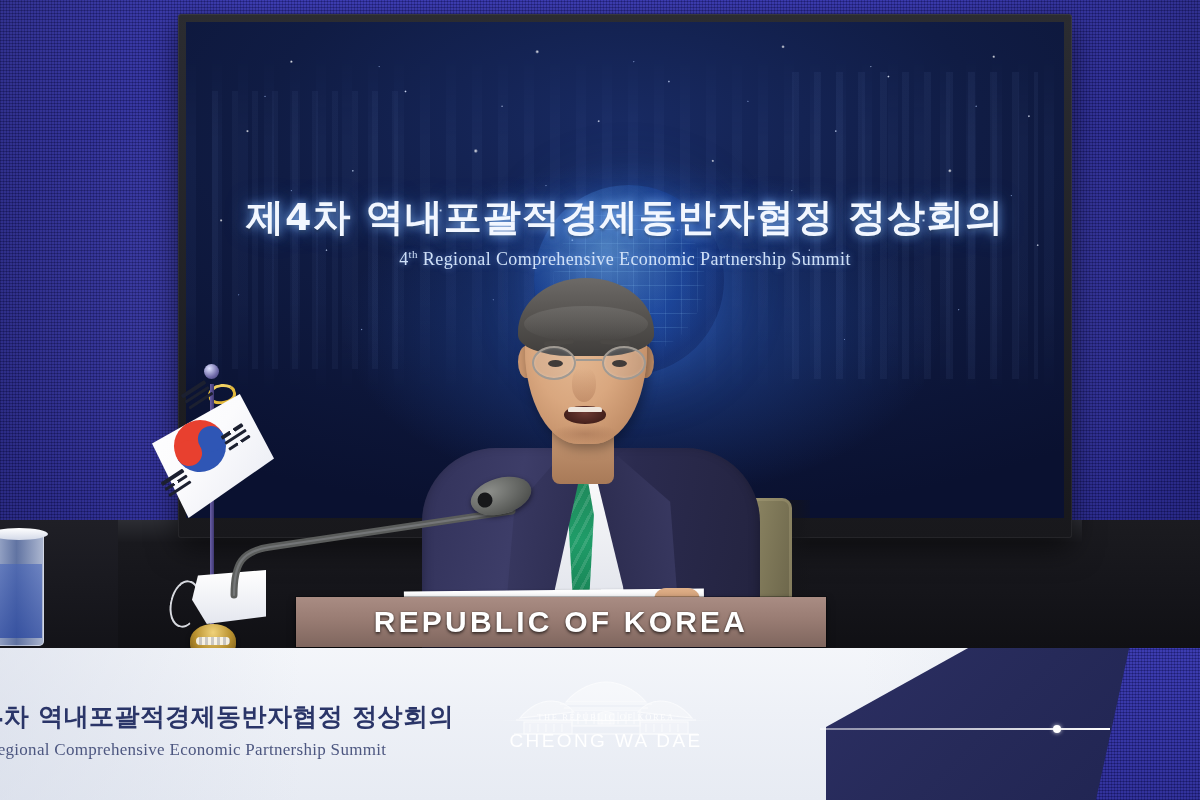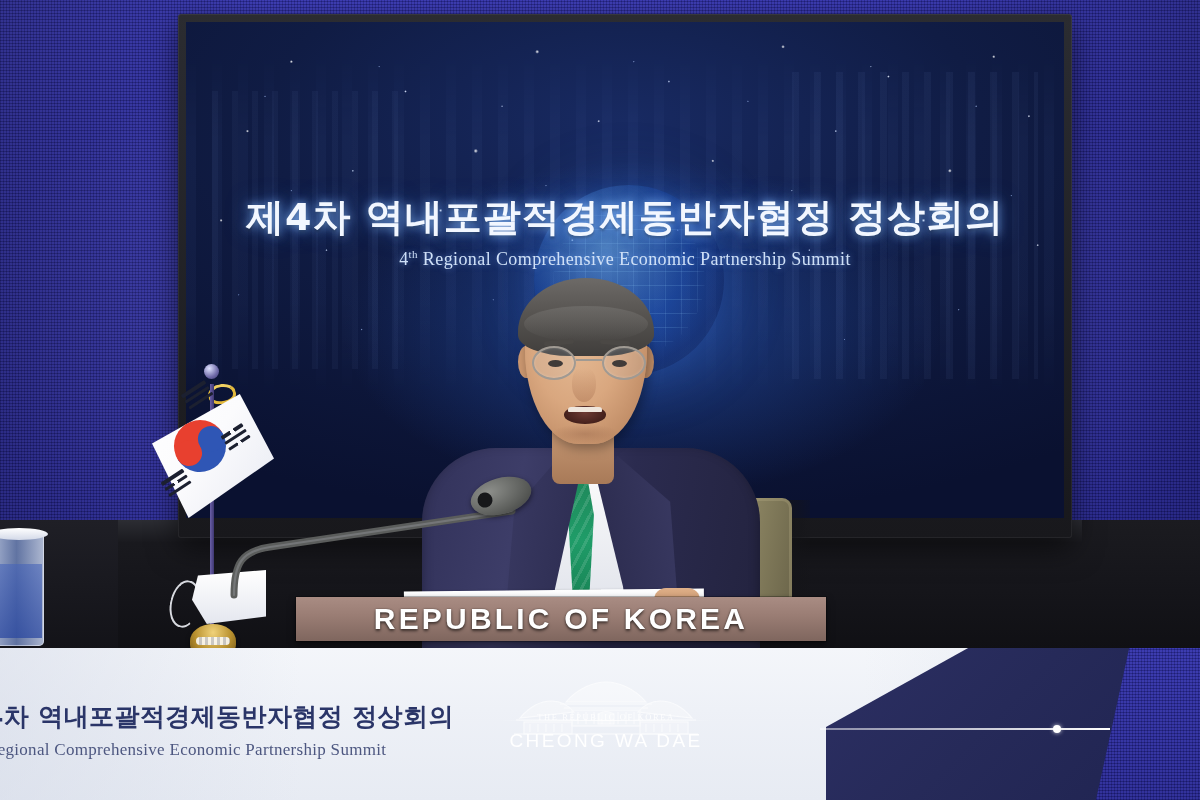--- a/index.html
+++ b/index.html
@@ -364,21 +364,21 @@
     box-shadow:0 1px 3px rgba(0,0,0,.35);
   }
   .hand {
     position:absolute; left:654px; top:588px; width:46px; height:24px;
     background:linear-gradient(180deg,#e0b089,#c08c64);
     border-radius:12px 12px 6px 6px;
   }
 
   
   .nameplate {
-    position:absolute; left:296px; top:597px; width:530px; height:44px;
+    position:absolute; left:296px; top:597px; width:530px; height:50px;
     background:linear-gradient(180deg,#a98c83 0%,#9a7d74 42%,#7f665e 100%);
     box-shadow:0 3px 7px rgba(0,0,0,.5), 0 0 0 1px rgba(0,0,0,.25);
     display:flex; align-items:center; justify-content:center;
   }
   .nameplate-text {
     font-family:"Liberation Sans", sans-serif;
     font-weight:700; font-size:30px; letter-spacing:3.2px; color:#ffffff;
     text-shadow:0 2px 3px rgba(0,0,0,.55), 0 0 2px rgba(0,0,0,.4);
     white-space:nowrap;
   }

